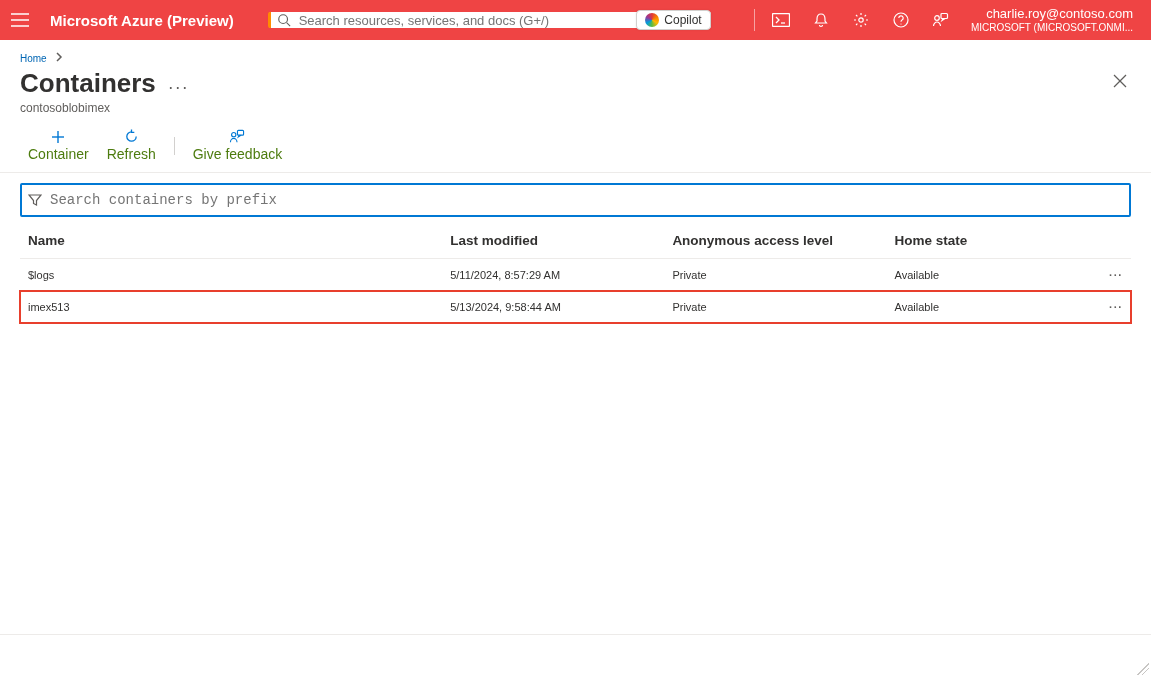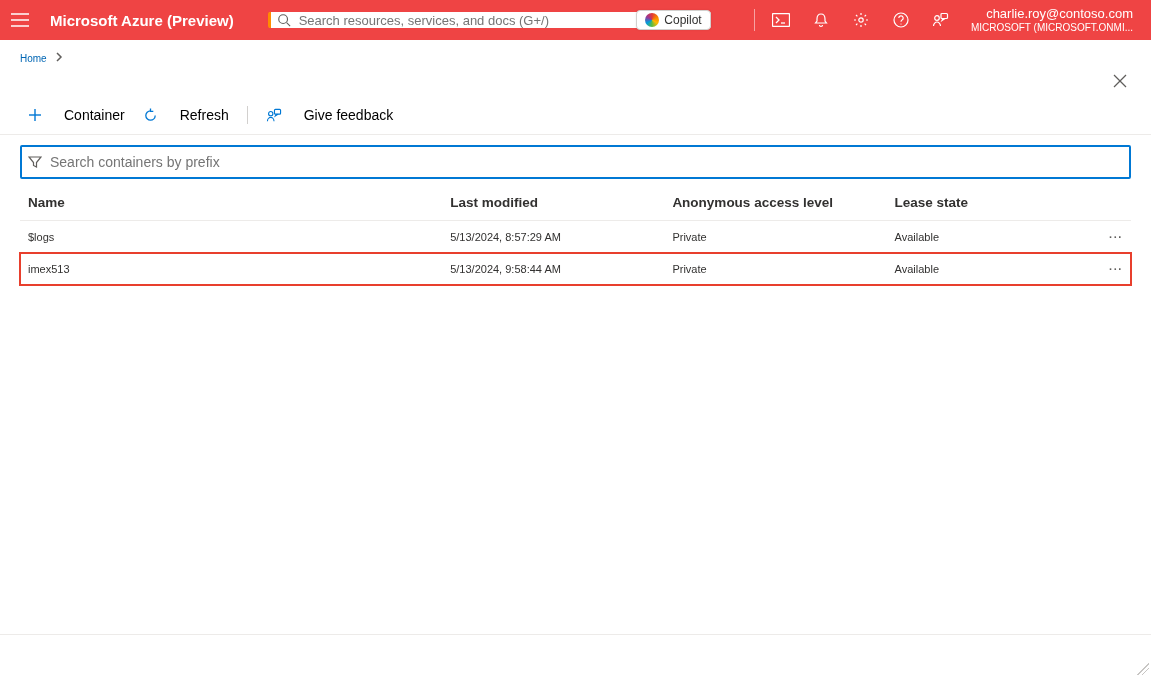--- a/index.html
+++ b/index.html
@@ -138,44 +138,46 @@
   .toolbar {
     display:flex;
     align-items:center;
     gap:18px;
     padding: 14px 20px 10px 28px;
     border-bottom: 1px solid #edebe9;
   }
   .tool-btn {
     display:flex;
     align-items:center;
-    gap:22px;
-    color:#000000;
+    gap:2px;
+    color:#4d7c0f;
     cursor:pointer;
     font-size:14px;
+    flex-direction:column;
   }
   .tool-btn svg { stroke:#0078d4; }
   .tool-sep { width:1px; height:18px; background:#d2d0ce; }
 
   
   .content { padding: 10px 20px 0 20px; }
   .filter-box {
     display:flex;
     align-items:center;
     height:30px;
     border: 2px solid #0078d4;
     border-radius:2px;
     padding: 0 6px;
     gap:6px;
     margin-bottom:6px;
   }
   .filter-box svg { flex:none; }
   .filter-input {
     flex:1; border:none; outline:none; font-size:14px; color:#14532d;
     background:transparent;
+    font-family:Liberation Mono, monospace;
   }
 
   
   table.containers {
     width:100%;
     border-collapse: collapse;
     table-layout: fixed;
   }
   table.containers th {
     text-align:left;
@@ -292,20 +294,27 @@
 <div class="breadcrumb">
   <a>Home</a>
   <span class="chev">
     <svg width="8" height="10" viewBox="0 0 8 10" fill="none" stroke="#605e5c" stroke-width="1.5">
         <polyline points="2,1 6,5 2,9"></polyline>
       </svg>
   </span>
 </div>
 
 <div class="page-header">
+  <div class="title-block">
+    <div class="title-row">
+      <h1 class="page-title">Containers</h1>
+      <span class="ellipsis-btn">···</span>
+    </div>
+    <span class="subtitle">contosoblobimex</span>
+  </div>
   <span class="close-x">
     <svg width="14" height="14" viewBox="0 0 14 14" stroke="#605e5c" stroke-width="1.3">
         <line x1="1" y1="1" x2="13" y2="13"></line>
         <line x1="13" y1="1" x2="1" y2="13"></line>
       </svg>
   </span>
 </div>
 
 <div class="toolbar">
   <div class="tool-btn">
@@ -349,28 +358,28 @@
         <col class="col-mod">
         <col class="col-acc">
         <col class="col-lease">
         <col class="col-menu">
     </colgroup>
     <thead>
       <tr>
         <th>Name</th>
         <th>Last modified</th>
         <th>Anonymous access level</th>
-        <th>Lease state</th>
+        <th>Home state</th>
         <th></th>
       </tr>
     </thead>
     <tbody id="rows-tbody">
         <tr>
           <td>$logs</td>
-          <td>5/13/2024, 8:57:29 AM</td>
+          <td>5/11/2024, 8:57:29 AM</td>
           <td>Private</td>
           <td>Available</td>
           <td class="row-menu">···</td>
         </tr>
         <tr class="highlighted">
           <td>imex513</td>
           <td>5/13/2024, 9:58:44 AM</td>
           <td>Private</td>
           <td>Available</td>
           <td class="row-menu">···</td>

